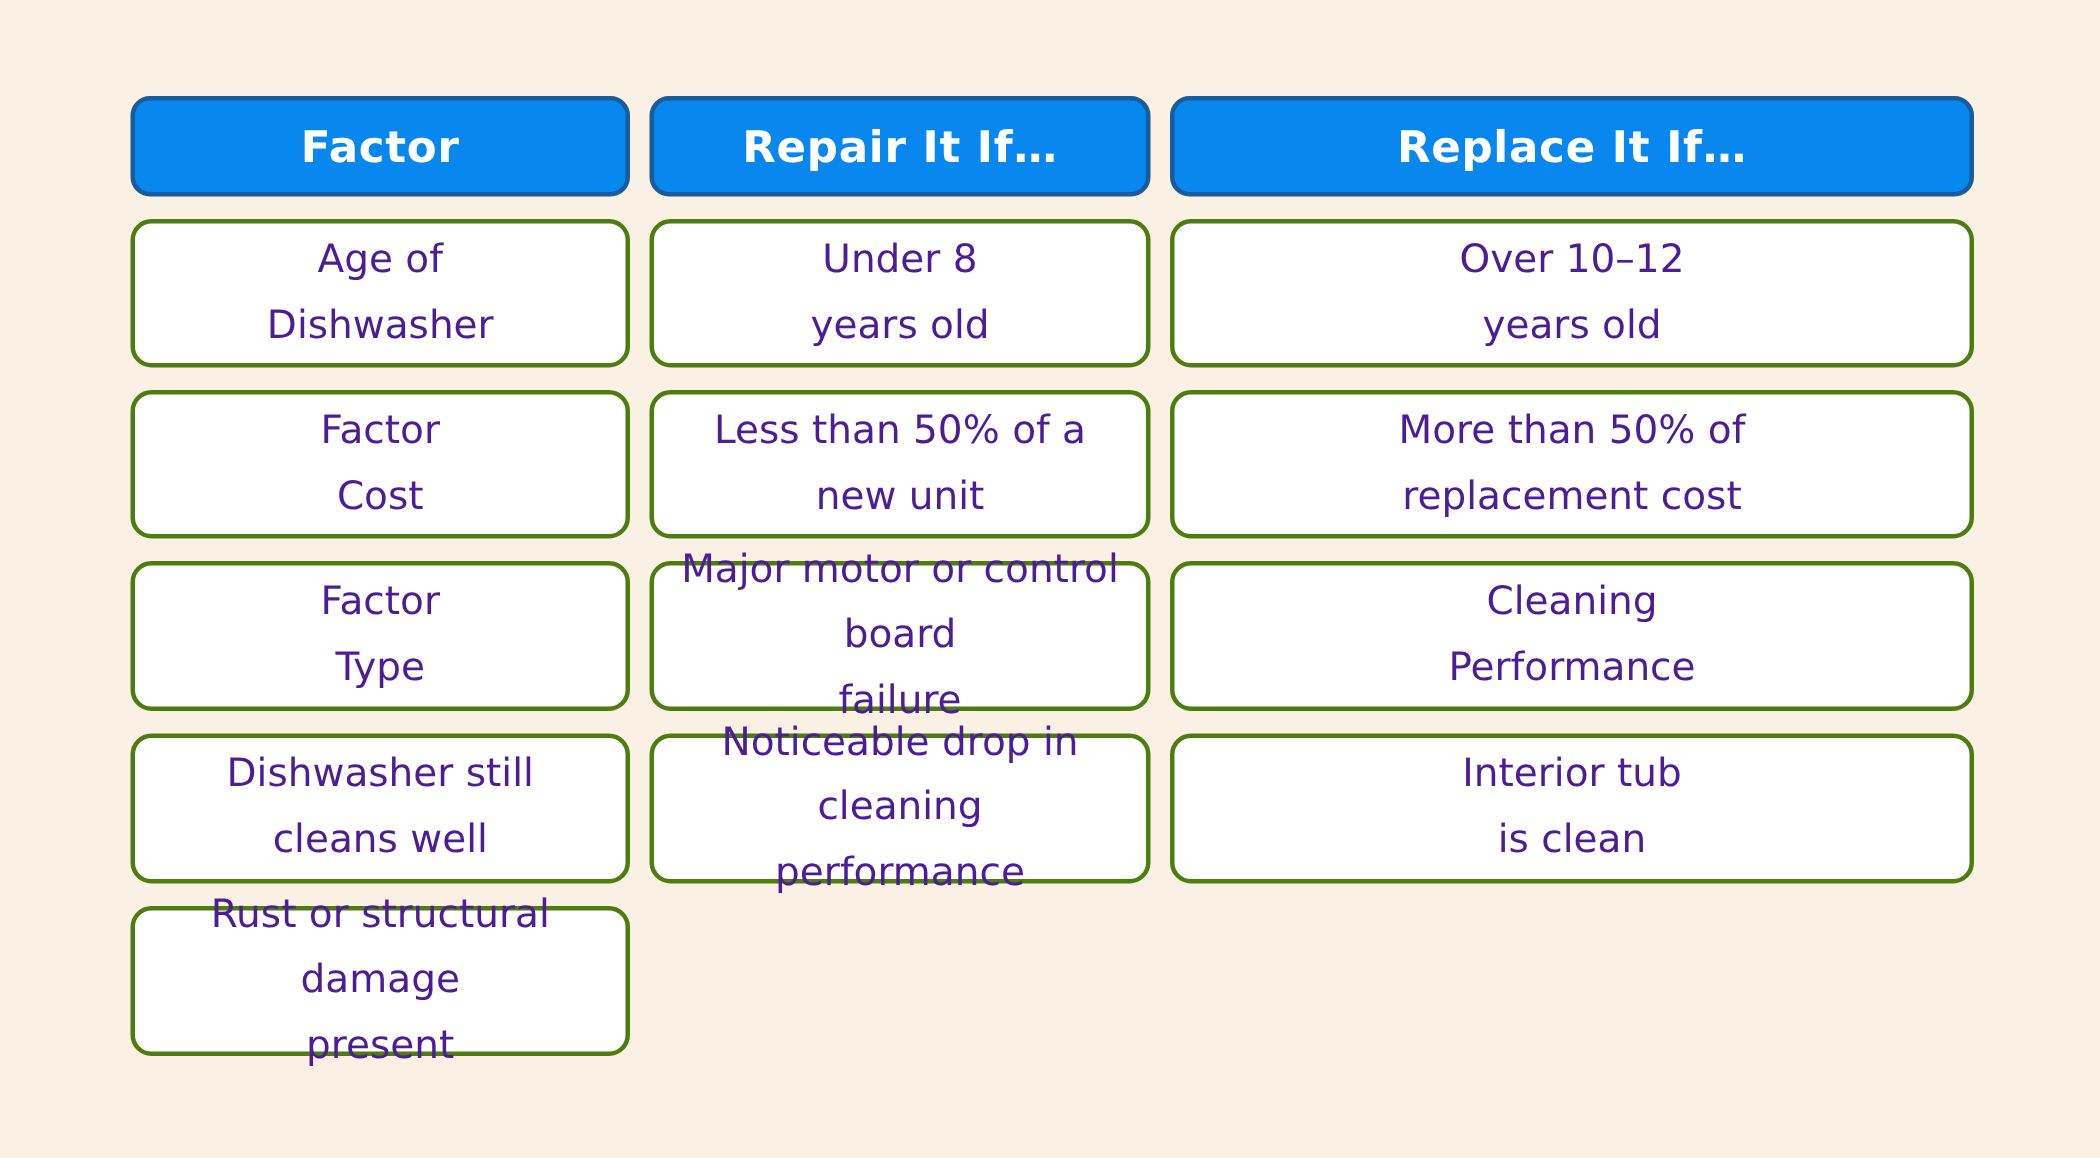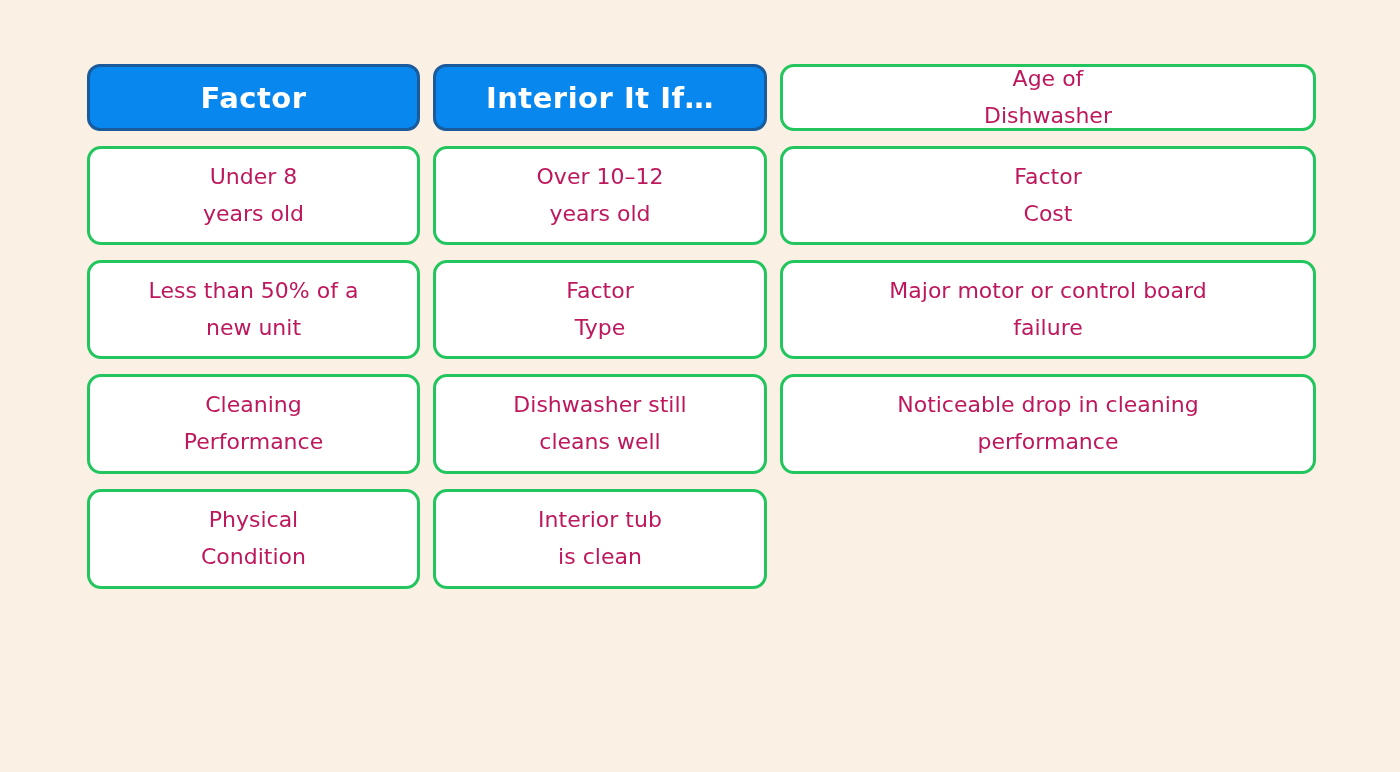--- a/index.html
+++ b/index.html
@@ -28,67 +28,72 @@
     font-weight: bold;
     font-size: 29px;
     letter-spacing: 0.5px;
     display: flex;
     align-items: center;
     justify-content: center;
     text-align: center;
   }
   .cell {
     background: #FFFFFF;
-    border: 3px solid #22c55e;
+    border: 3px solid #4d7c0f;
     border-radius: 14px;
-    color: #be185d;
-    font-size: 22px;
+    color: #4c1d95;
+    font-size: 26px;
     line-height: 1.68;
     display: flex;
     align-items: center;
     justify-content: center;
     text-align: center;
     white-space: pre-line;
     padding: 0 14px;
   }
 </style>
 </head>
 <body>
 
 <div class="table">
 
   <div class="hcell">
     <span>Factor</span>
   </div>
   <div class="hcell">
-    <span>Interior It If…</span>
+    <span>Repair It If…</span>
+  </div>
+  <div class="hcell">
+    <span>Replace It If…</span>
   </div>
 
   <div class="cell">Age of
 Dishwasher</div>
   <div class="cell">Under 8
 years old</div>
   <div class="cell">Over 10–12
 years old</div>
 
   <div class="cell">Factor
 Cost</div>
   <div class="cell">Less than 50% of a
 new unit</div>
+  <div class="cell">More than 50% of
+replacement cost</div>
 
   <div class="cell">Factor
 Type</div>
   <div class="cell">Major motor or control board
 failure</div>
 
   <div class="cell">Cleaning
 Performance</div>
   <div class="cell">Dishwasher still
 cleans well</div>
   <div class="cell">Noticeable drop in cleaning
 performance</div>
 
-  <div class="cell">Physical
-Condition</div>
   <div class="cell">Interior tub
 is clean</div>
+  <div class="cell">Rust or structural damage
+present</div>
 
 </div>
 
 </body></html>

